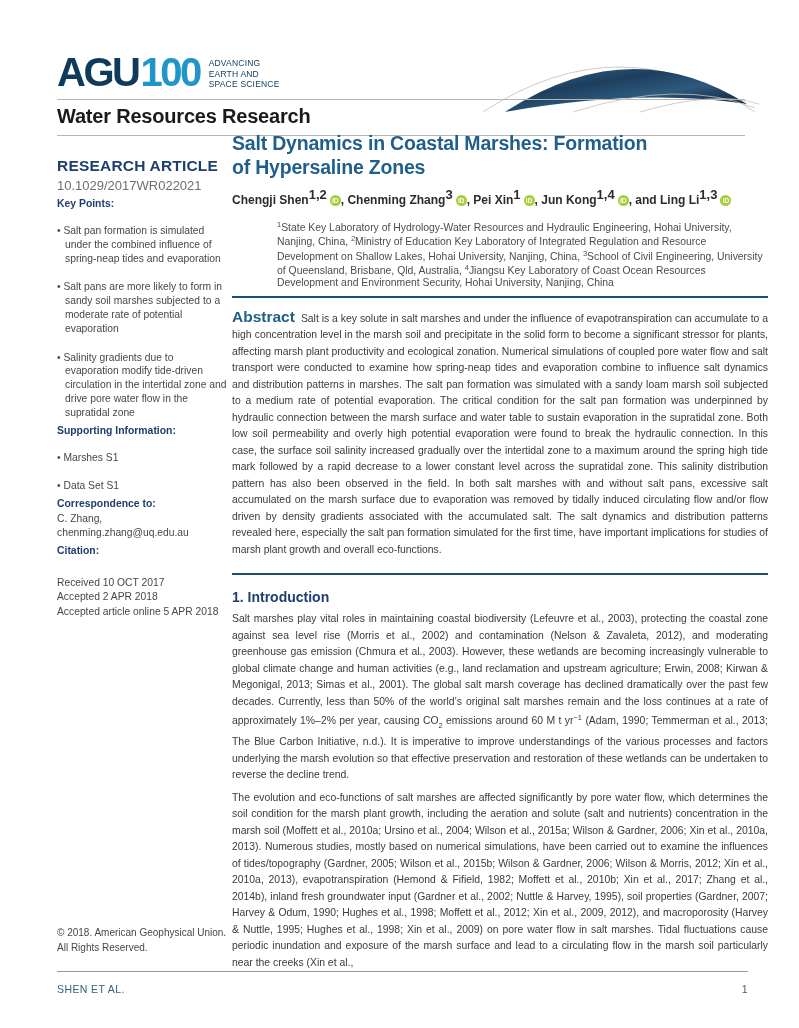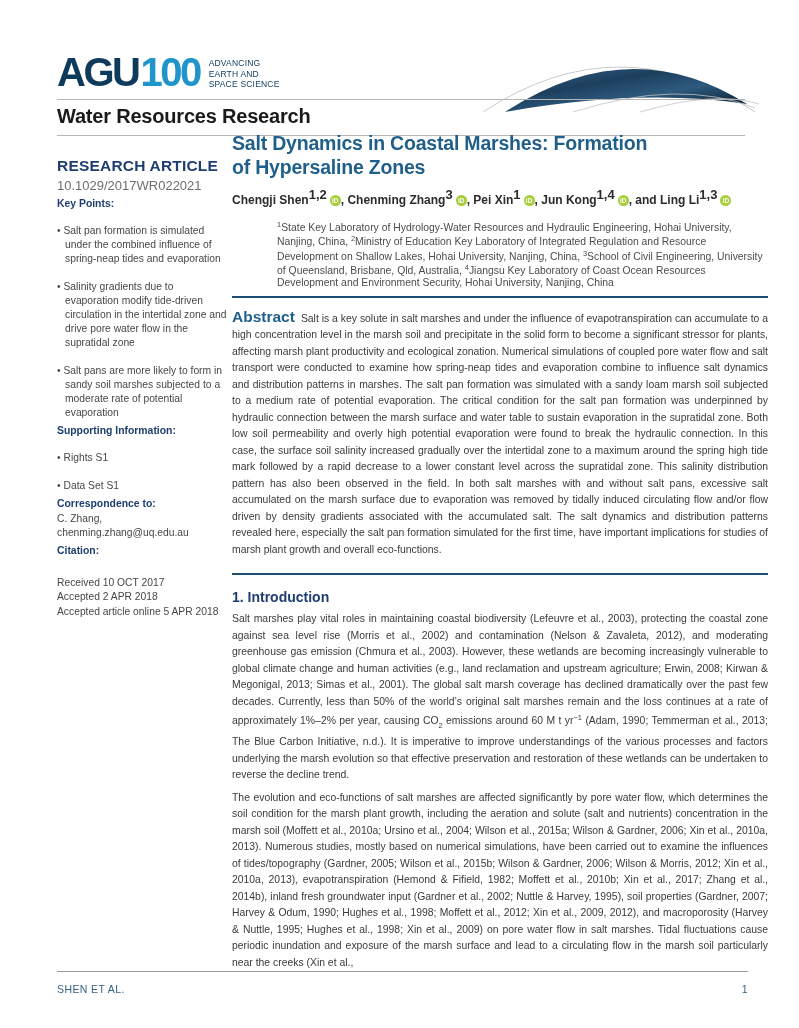--- a/index.html
+++ b/index.html
@@ -100,45 +100,49 @@
     <h1>Water Resources Research</h1>
   </div>
 
   <aside class="sidebar">
     <div class="article-type">RESEARCH ARTICLE</div>
     <div class="doi">10.1029/2017WR022021</div>
 
     <div class="sb-h">Key Points:</div>
     <ul class="sb-list">
       <li>Salt pan formation is simulated under the combined influence of spring-neap tides and evaporation</li>
+      <li>Salt pans are more likely to form in sandy soil marshes subjected to a moderate rate of potential evaporation</li>
       <li>Salinity gradients due to evaporation modify tide-driven circulation in the intertidal zone and drive pore water flow in the supratidal zone</li>
-      <li>Salt pans are more likely to form in sandy soil marshes subjected to a moderate rate of potential evaporation</li>
     </ul>
 
     <div class="sb-h">Supporting Information:</div>
     <ul class="sb-list">
-      <li>Rights S1</li>
+      <li>Marshes S1</li>
       <li>Data Set S1</li>
     </ul>
 
     <div class="sb-h">Correspondence to:</div>
     <div class="sb-text">
       <div>C. Zhang,</div>
       <a class="email" href="#">chenming.zhang@uq.edu.au</a>
     </div>
 
     <div class="sb-h">Citation:</div>
 
     <div class="dates">
       <div>Received 10 OCT 2017</div>
       <div>Accepted 2 APR 2018</div>
       <div>Accepted article online 5 APR 2018</div>
     </div>
   </aside>
 
+  <div class="copyright">
+    <div>© 2018. American Geophysical Union.</div>
+    <div>All Rights Reserved.</div>
+  </div>
 
   <main class="main">
     <h2 class="title"><span>Salt Dynamics in Coastal Marshes: Formation</span><br><span>of Hypersaline Zones</span></h2>
 
     <div class="authors">
       <span><span></span><span>Chengji Shen</span><sup>1,2</sup><a href="#" class="orcid">iD</a></span><span><span>, </span><span>Chenming Zhang</span><sup>3</sup><a href="#" class="orcid">iD</a></span><span><span>, </span><span>Pei Xin</span><sup>1</sup><a href="#" class="orcid">iD</a></span><span><span>, </span><span>Jun Kong</span><sup>1,4</sup><a href="#" class="orcid">iD</a></span><span><span>, and </span><span>Ling Li</span><sup>1,3</sup><a href="#" class="orcid">iD</a></span>
     </div>
 
     <div class="affils"><sup>1</sup><span>State Key Laboratory of Hydrology-Water Resources and Hydraulic Engineering, Hohai University, Nanjing, China, </span><sup>2</sup><span>Ministry of Education Key Laboratory of Integrated Regulation and Resource Development on Shallow Lakes, Hohai University, Nanjing, China, </span><sup>3</sup><span>School of Civil Engineering, University of Queensland, Brisbane, Qld, Australia, </span><sup>4</sup><span>Jiangsu Key Laboratory of Coast Ocean Resources Development and Environment Security, Hohai University, Nanjing, China</span></div>
 

